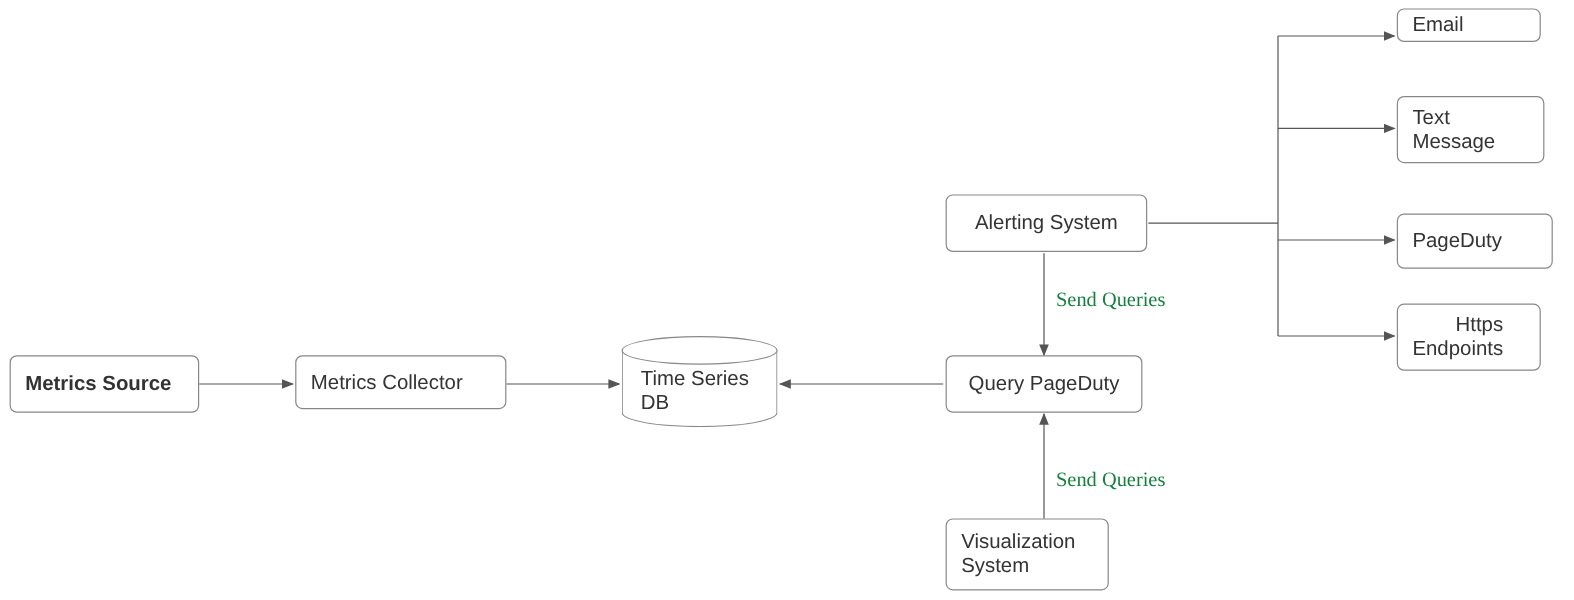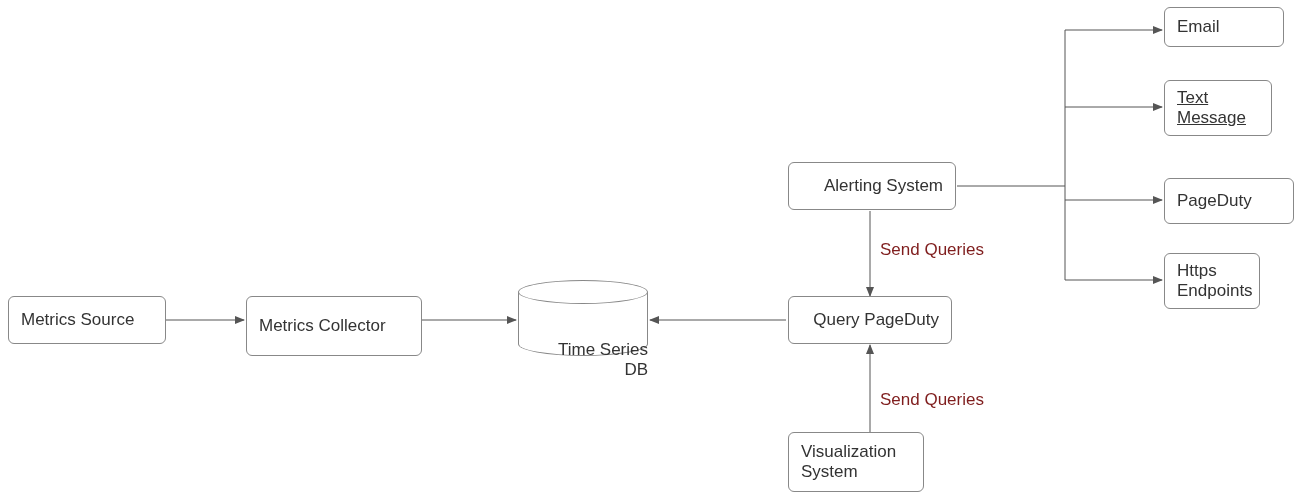--- a/index.html
+++ b/index.html
@@ -23,21 +23,21 @@
       border: 1px solid #888888;
       border-radius: 6px;
       background: #ffffff;
       display: flex;
       align-items: center;
       justify-content: flex-start;
       padding: 0 12px;
     }
     
     .node-center {
-      justify-content: flex-end;
+      justify-content: center;
     }
     
     .cylinder {
       position: absolute;
     }
     
     .cylinder-body {
       position: absolute;
       left: 0;
       right: 0;
@@ -61,38 +61,38 @@
       border-radius: 50%;
       background: #ffffff;
     }
     
     .cylinder-label {
       position: absolute;
       left: 16px;
       right: 0;
       top: 50%;
       transform: translateY(-30%);
-      text-align: right;
-      margin-top: 34px;
+      text-align: left;
     }
     
     .svg-layer {
       position: absolute;
       left: 0;
       top: 0;
       width: 1312px;
       height: 500px;
       pointer-events: none;
     }
     
     .edge-label {
       position: absolute;
       background: transparent;
-      color: #7f1d1d;
+      color: #15803d;
       font-size: 17px;
+      font-family: Liberation Serif, serif;
     }
   </style>
 </head>
 <body>
 
 <svg class="svg-layer">
   <defs>
     <marker id="arrowhead" markerWidth="10" markerHeight="8" refX="9" refY="4" orient="auto" markerUnits="userSpaceOnUse">
       <path d="M0,0 L10,4 L0,8 Z" fill="#555555"></path>
     </marker>
@@ -114,25 +114,25 @@
 
   <line x1="1065" y1="30" x2="1162" y2="30" stroke="#555555" stroke-width="1" marker-end="url(#arrowhead)"></line>
 
   <line x1="1065" y1="107" x2="1162" y2="107" stroke="#555555" stroke-width="1" marker-end="url(#arrowhead)"></line>
 
   <line x1="1065" y1="200" x2="1162" y2="200" stroke="#555555" stroke-width="1" marker-end="url(#arrowhead)"></line>
 
   <line x1="1065" y1="280" x2="1162" y2="280" stroke="#555555" stroke-width="1" marker-end="url(#arrowhead)"></line>
 </svg>
 
-<div class="node" style="left:8px; top:296px; width:158px; height:48px;">
+<div class="node" style="left:8px; top:296px; width:158px; height:48px;font-weight:bold;">
   <span>Metrics Source</span>
 </div>
 
-<div class="node" style="left:246px; top:296px; width:176px; height:60px;">
+<div class="node" style="left:246px; top:296px; width:176px; height:45px;">
   <span>Metrics Collector</span>
 </div>
 
 <div class="cylinder" style="left:518px; top:280px; width:130px; height:76px;">
   <div class="cylinder-body"></div>
   <div class="cylinder-top"></div>
   <div class="cylinder-label">Time Series DB</div>
 </div>
 
 <div class="node node-center" style="left:788px; top:296px; width:164px; height:48px;">
@@ -141,32 +141,32 @@
 
 <div class="node node-center" style="left:788px; top:162px; width:168px; height:48px;">
   <span>Alerting System</span>
 </div>
 
 <div class="node" style="left:788px; top:432px; width:136px; height:60px; white-space:pre-line;">
   <span>Visualization
 System</span>
 </div>
 
-<div class="node" style="left:1164px; top:7px; width:120px; height:40px;">
+<div class="node" style="left:1164px; top:7px; width:120px; height:28px;">
   <span>Email</span>
 </div>
 
-<div class="node" style="left:1164px; top:80px; width:108px; height:56px; white-space:pre-line;text-decoration:underline;">
+<div class="node" style="left:1164px; top:80px; width:123px; height:56px; white-space:pre-line;">
   <span>Text
 Message</span>
 </div>
 
 <div class="node" style="left:1164px; top:178px; width:130px; height:46px;">
   <span>PageDuty</span>
 </div>
 
-<div class="node" style="left:1164px; top:253px; width:96px; height:56px; white-space:pre-line;">
+<div class="node" style="left:1164px; top:253px; width:120px; height:56px; white-space:pre-line;text-align:right;">
   <span>Https
 Endpoints</span>
 </div>
 
 <div class="edge-label" style="left:880px; top:240px;">Send Queries</div>
 <div class="edge-label" style="left:880px; top:390px;">Send Queries</div>
 
 </body></html>

